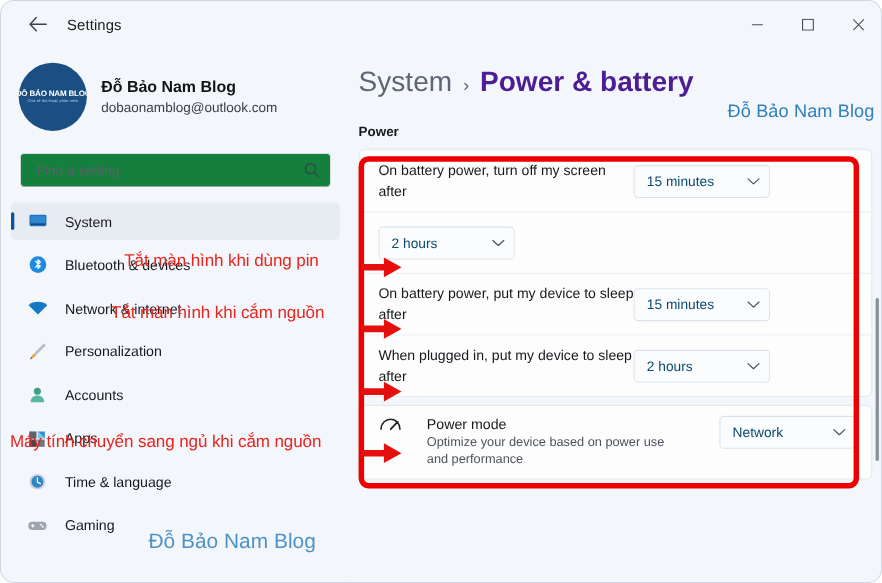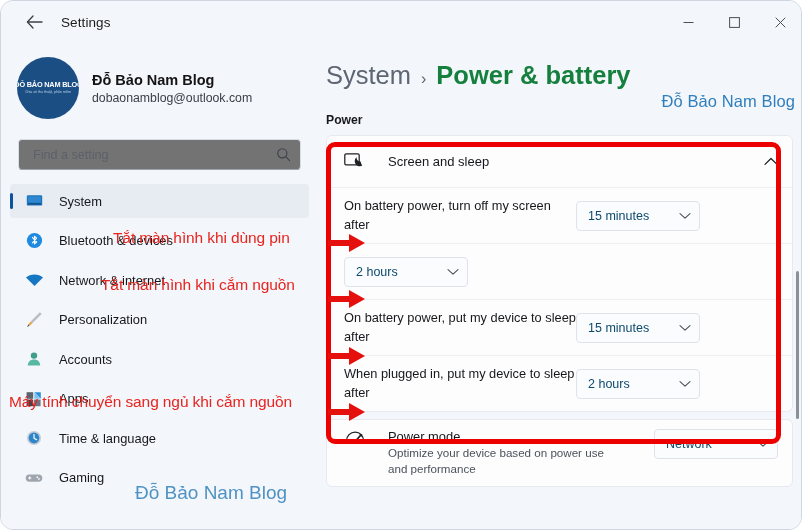--- a/index.html
+++ b/index.html
@@ -111,21 +111,21 @@
   }
   .acct-mail {
     font-size: 12.3px;
     color: #3b4048;
     margin-top: 2px;
   }
 
   .searchwrap { padding: 20px 18px 0 17px; }
   .searchbox {
     height: 31px;
-    background: #737373;
+    background: #15803d;
     border: 1px solid #d8dee7;
     border-bottom: 1px solid #9aa2ad;
     border-radius: 4px;
     display: flex;
     align-items: center;
     padding: 0 9px 0 12px;
     box-sizing: border-box;
   }
   .searchbox input {
     flex: 1;
@@ -190,21 +190,21 @@
     color: #5d6672;
     font-weight: normal;
   }
   .bc-sep {
     font-size: 16px;
     color: #5d6672;
     margin: 0 10px;
   }
   .bc-current {
     font-size: 25.5px;
-    color: #15803d;
+    color: #4c1d95;
     font-weight: bold;
   }
   .wm-main {
     text-align: right;
     padding-right: 8px;
     margin-top: 2px;
     font-size: 16.5px;
     color: #2f7fbd;
     letter-spacing: .1px;
   }
@@ -499,34 +499,20 @@
     </div>
 
     <div class="wm-main">Đỗ Bảo Nam Blog</div>
 
     <div class="section-label">Power</div>
 
     <div class="cards">
 
       <div class="card">
 
-        <div class="card-head">
-          <span class="headicon">
-            <svg width="20" height="17" viewBox="0 0 20 17">
-              <rect x="0.8" y="0.9" width="14.4" height="11" rx="1.4" fill="none" stroke="#1d2024" stroke-width="1.25"></rect>
-              <path d="M16.6 8.4 C13.9 8.4 12.3 6.6 12.6 4.2 C10.6 5.6 10.1 8.6 11.6 10.9 C13.1 13.2 16.1 13.9 18.3 12.5 C17.5 11.3 16.8 9.9 16.6 8.4 Z" fill="#1d2024"></path>
-            </svg>
-          </span>
-          <span class="headtitle">Screen and sleep</span>
-          <span class="chev">
-            <svg width="14" height="9" viewBox="0 0 14 9">
-              <path d="M1 7.4 L7 1.5 L13 7.4" fill="none" stroke="#1d2024" stroke-width="1.25" stroke-linecap="round" stroke-linejoin="round"></path>
-            </svg>
-          </span>
-        </div>
 
         <div class="setting-row">
           <div class="srow-label">On battery power, turn off my screen after</div>
           <div class="combo">
             <span class="cval">15 minutes</span>
             <svg width="12" height="8" viewBox="0 0 12 8">
               <path d="M1 1.6 L6 6.2 L11 1.6" fill="none" stroke="#4b5059" stroke-width="1.1" stroke-linecap="round" stroke-linejoin="round"></path>
             </svg>
           </div>
         </div>

